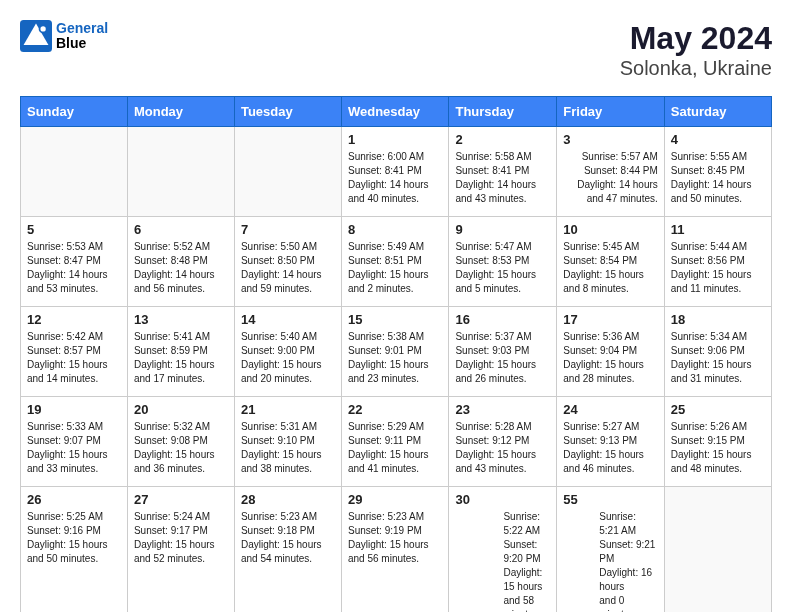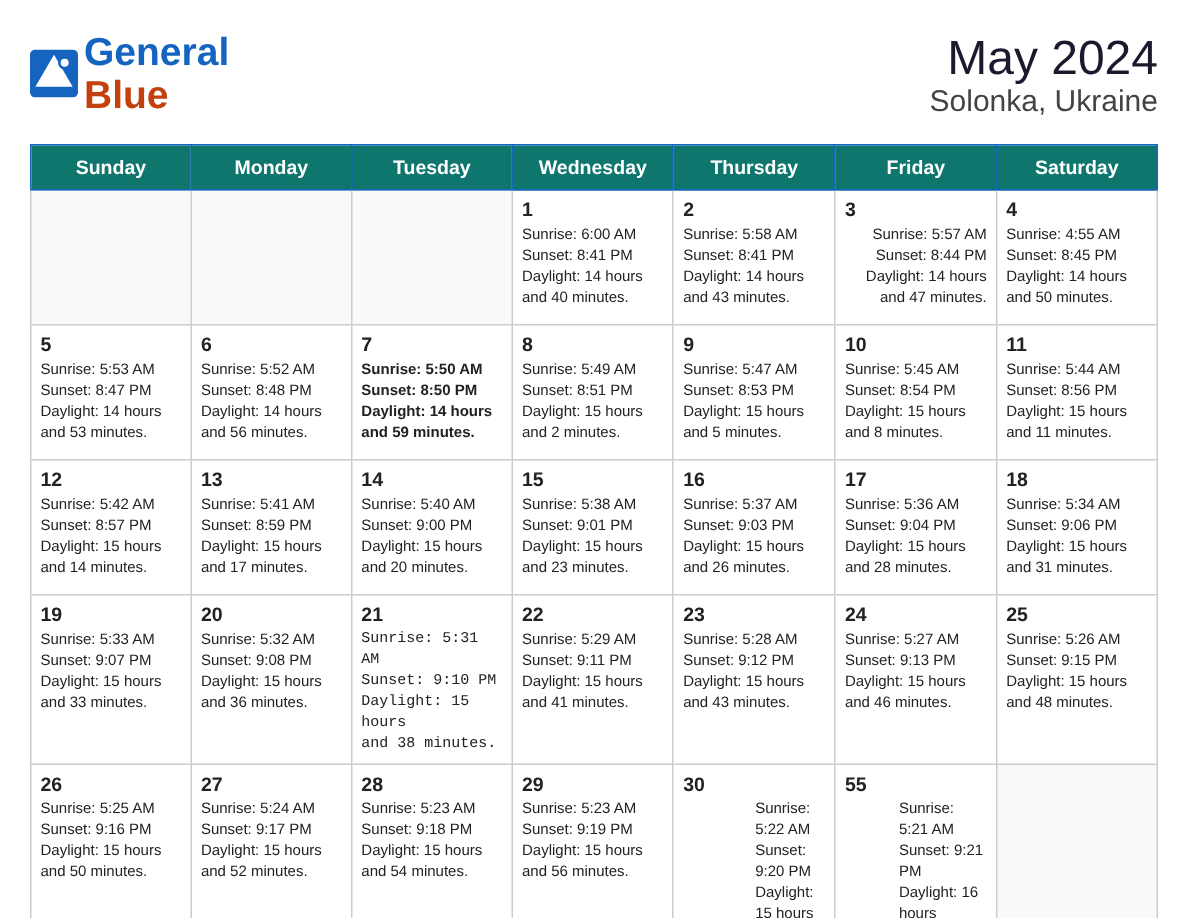--- a/index.html
+++ b/index.html
@@ -14,58 +14,58 @@
       display: flex;
       justify-content: space-between;
       align-items: flex-start;
       margin-bottom: 16px;
     }
     .logo {
       display: flex;
       align-items: center;
     }
     .logo-text {
-      font-size: 26px;
+      font-size: 14px;
       font-weight: bold;
       color: #1a1a2e;
       line-height: 1.1;
     }
     .logo-text span {
       color: #1565c0;
     }
     .logo-icon {
       width: 32px;
       height: 32px;
       margin-right: 4px;
     }
     .title-block {
       text-align: right;
     }
     .month-year {
       font-size: 32px;
-      font-weight: normal;
+      font-weight: bold;
       color: #1a1a2e;
     }
     .location {
       font-size: 20px;
       color: #444;
     }
     .calendar {
       width: 100%;
       border-collapse: collapse;
       border: 1px solid #ccc;
     }
     .calendar th {
-      background-color: #0f766e;
+      background-color: #3b82f6;
       color: #fff;
       font-size: 13px;
       font-weight: bold;
       padding: 7px 6px;
       border: 1px solid #1565c0;
-      text-align: center;
+      text-align: left;
     }
     .calendar td {
       border: 1px solid #ccc;
       vertical-align: top;
       padding: 5px 6px;
       font-size: 10.5px;
       color: #222;
       width: 108px;
       min-height: 80px;
     }
@@ -92,21 +92,21 @@
 <div class="header">
   <div class="logo">
     <svg class="logo-icon" viewBox="0 0 36 36">
       <rect x="0" y="0" width="36" height="36" rx="4" fill="#1565c0"></rect>
       <polygon points="18,4 32,28 4,28" fill="white"></polygon>
       <circle cx="26" cy="10" r="5" fill="#1565c0"></circle>
       <circle cx="26" cy="10" r="3" fill="white"></circle>
     </svg>
     <div>
       <div class="logo-text">
-        <span>General</span><br><span style="color:#c2410c;">Blue</span>
+        <span>General</span><br><span style="color:#000000;">Blue</span>
       </div>
     </div>
   </div>
   <div class="title-block">
     <div class="month-year">May 2024</div>
     <div class="location">Solonka, Ukraine</div>
   </div>
 </div>
 
 <table class="calendar">
@@ -142,21 +142,21 @@
         </td>
         <td>
           <div class="day-num">3</div>
           <div class="day-info" style="white-space: pre-line; text-align: right;">Sunrise: 5:57 AM
 Sunset: 8:44 PM
 Daylight: 14 hours
 and 47 minutes.</div>
         </td>
         <td>
           <div class="day-num">4</div>
-          <div class="day-info" style="white-space: pre-line;">Sunrise: 4:55 AM
+          <div class="day-info" style="white-space: pre-line;">Sunrise: 5:55 AM
 Sunset: 8:45 PM
 Daylight: 14 hours
 and 50 minutes.</div>
         </td>
       </tr>
       <tr class="cal-row">
         <td>
           <div class="day-num">5</div>
           <div class="day-info" style="white-space: pre-line;">Sunrise: 5:53 AM
 Sunset: 8:47 PM
@@ -165,21 +165,21 @@
         </td>
         <td>
           <div class="day-num">6</div>
           <div class="day-info" style="white-space: pre-line;">Sunrise: 5:52 AM
 Sunset: 8:48 PM
 Daylight: 14 hours
 and 56 minutes.</div>
         </td>
         <td>
           <div class="day-num">7</div>
-          <div class="day-info" style="white-space: pre-line; font-weight: bold;">Sunrise: 5:50 AM
+          <div class="day-info" style="white-space: pre-line;">Sunrise: 5:50 AM
 Sunset: 8:50 PM
 Daylight: 14 hours
 and 59 minutes.</div>
         </td>
         <td>
           <div class="day-num">8</div>
           <div class="day-info" style="white-space: pre-line;">Sunrise: 5:49 AM
 Sunset: 8:51 PM
 Daylight: 15 hours
 and 2 minutes.</div>
@@ -267,21 +267,21 @@
         </td>
         <td>
           <div class="day-num">20</div>
           <div class="day-info" style="white-space: pre-line;">Sunrise: 5:32 AM
 Sunset: 9:08 PM
 Daylight: 15 hours
 and 36 minutes.</div>
         </td>
         <td>
           <div class="day-num">21</div>
-          <div class="day-info" style="white-space: pre-line; font-family: Liberation Mono, monospace;">Sunrise: 5:31 AM
+          <div class="day-info" style="white-space: pre-line;">Sunrise: 5:31 AM
 Sunset: 9:10 PM
 Daylight: 15 hours
 and 38 minutes.</div>
         </td>
         <td>
           <div class="day-num">22</div>
           <div class="day-info" style="white-space: pre-line;">Sunrise: 5:29 AM
 Sunset: 9:11 PM
 Daylight: 15 hours
 and 41 minutes.</div>

